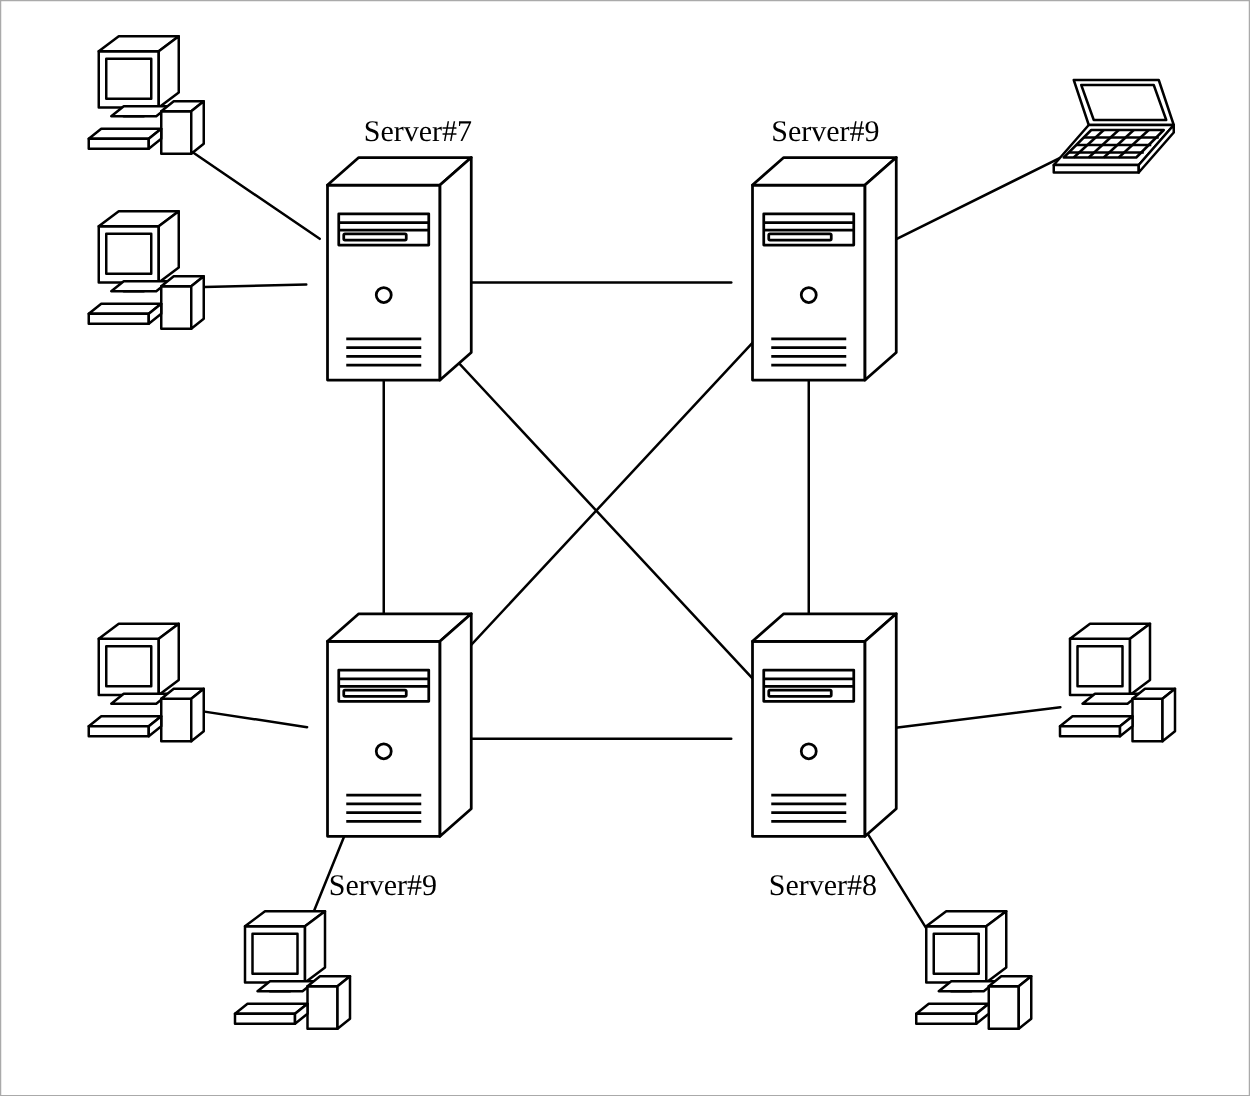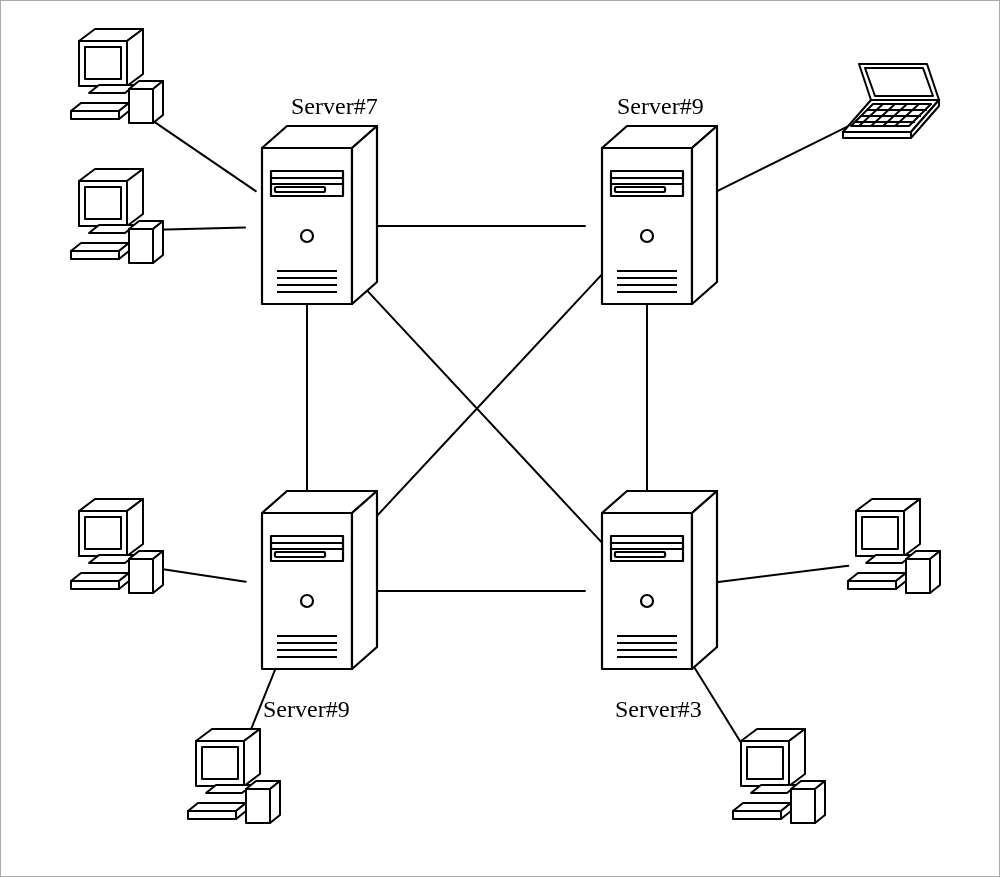--- a/index.html
+++ b/index.html
@@ -128,14 +128,14 @@
       <use href="#laptop-icon" x="888" y="105"></use>
       <use href="#desktop-icon" x="885" y="560"></use>
       <use href="#desktop-icon" x="770" y="790"></use>
     </g>
 </svg>
 
 <div id="labels-layer">
     <div class="label" style="left: 290px; top: 92px;">Server#7</div>
     <div class="label" style="left: 616px; top: 92px;">Server#9</div>
     <div class="label" style="left: 262px; top: 695px;">Server#9</div>
-    <div class="label" style="left: 614px; top: 695px;">Server#3</div>
+    <div class="label" style="left: 614px; top: 695px;">Server#8</div>
   </div>
 
 </body></html>

